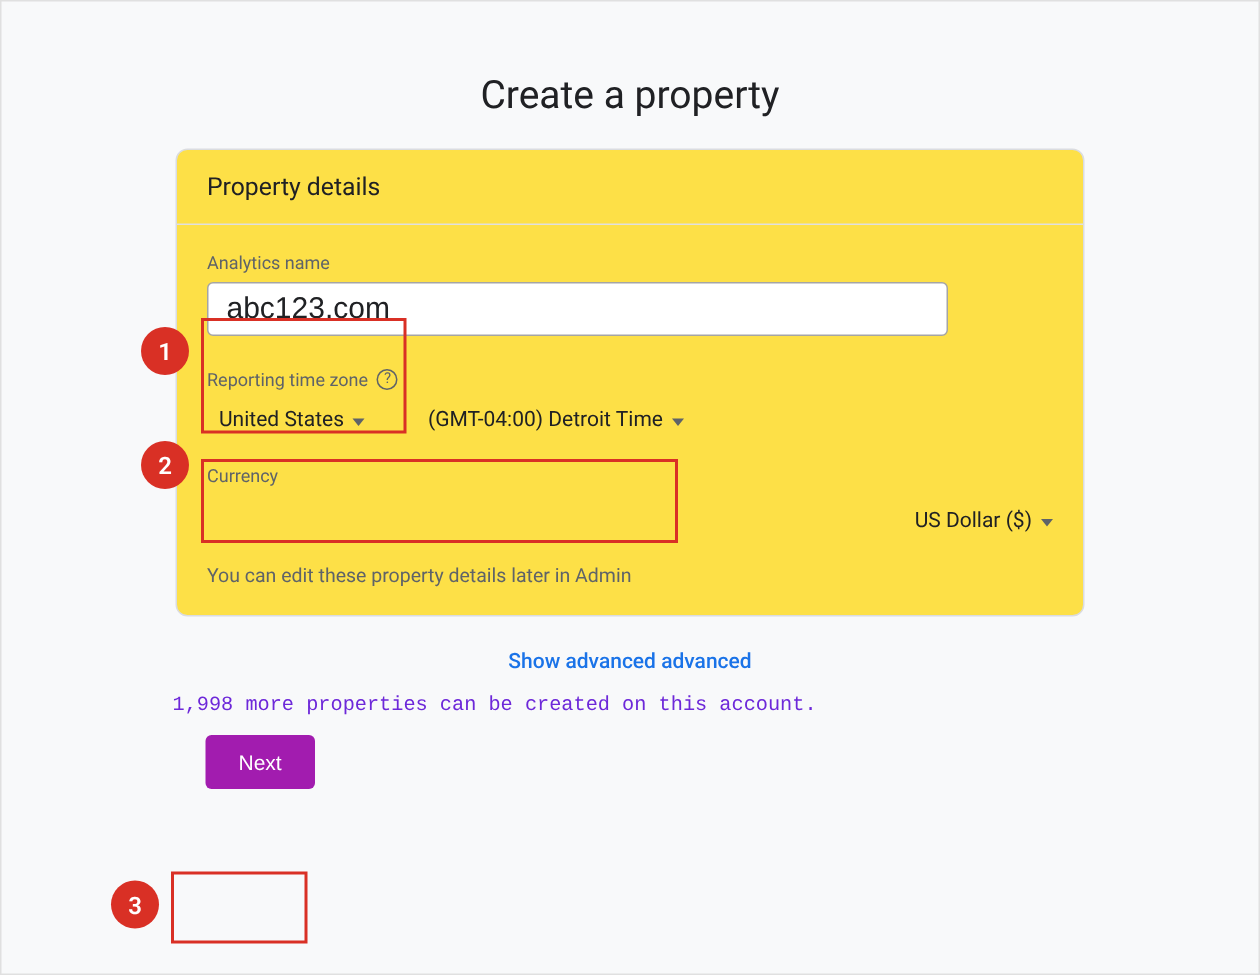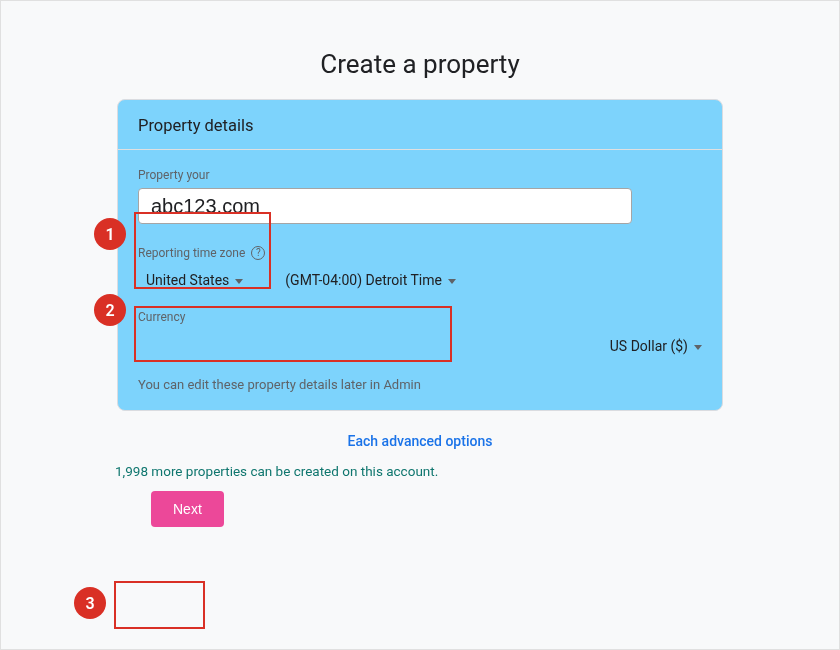--- a/index.html
+++ b/index.html
@@ -25,21 +25,21 @@
     }
     .description {
       text-align: center;
       font-size: 14px;
       color: #5f6368;
       line-height: 1.5;
       margin: 0 auto 22px auto;
       max-width: 780px;
     }
     .card {
-      background: #7dd3fc;
+      background: #fde047;
       border: 1px solid #dadce0;
       border-radius: 8px;
       margin: 0 auto;
       width: 606px;
       position: relative;
     }
     .card-header {
       padding: 16px 20px 14px 20px;
       border-bottom: 1px solid #e0e0e0;
       font-size: 16.5px;
@@ -122,34 +122,35 @@
     .advanced-link {
       text-align: center;
       font-size: 14px;
       color: #1a73e8;
       font-weight: 500;
       cursor: pointer;
       padding: 6px 0 14px 0;
     }
     .remaining {
       font-size: 13.5px;
-      color: #0f766e;
+      color: #6d28d9;
       margin-bottom: 12px;
       margin-left: -18px;
+      font-family: Liberation Mono, monospace;
     }
     .next-btn {
-      background: #ec4899;
+      background: #a21caf;
       color: #fff;
       border: none;
       border-radius: 4px;
       font-size: 14px;
       font-weight: 500;
       padding: 10px 22px;
       cursor: pointer;
-      margin-left: 18px;
+      margin-left: 4px;
     }
     
     .callout-box {
       position: absolute;
       border: 2px solid #d93025;
       pointer-events: none;
     }
     .callout-num {
       position: absolute;
       width: 32px; height: 32px;
@@ -166,21 +167,21 @@
 </head>
 <body>
 
 <div class="container">
   <h1 class="page-title">Create a property</h1>
 
   <div class="card">
     <div class="card-header">Property details</div>
     <div class="card-body">
       
-      <div class="field-label">Property your</div>
+      <div class="field-label">Analytics name</div>
       <input class="text-input" type="text" value="abc123.com" style="">
 
       
       <div class="section-tz">
         <div class="field-label">
           <span>Reporting time zone</span>
           <span class="help-circle">?</span>
         </div>
         <div class="dropdown-row">
           <div class="dropdown">
@@ -203,21 +204,21 @@
             <span class="caret"></span>
           </div>
         </div>
       </div>
 
       <div class="note">You can edit these property details later in Admin</div>
     </div>
   </div>
 
   <div class="below-card">
-    <div class="advanced-link">Each advanced options</div>
+    <div class="advanced-link">Show advanced advanced</div>
     <div class="remaining">1,998 more properties can be created on this account.</div>
     <button class="next-btn">Next</button>
   </div>
 
   <div class="callout-num" style="left:93px; top:217px;">1</div>
   <div class="callout-box" style="left:133px; top:211px; width:137px; height:77px;"></div>
 
   <div class="callout-num" style="left:93px; top:293px;">2</div>
   <div class="callout-box" style="left:133px; top:305px; width:318px; height:56px;"></div>
 

